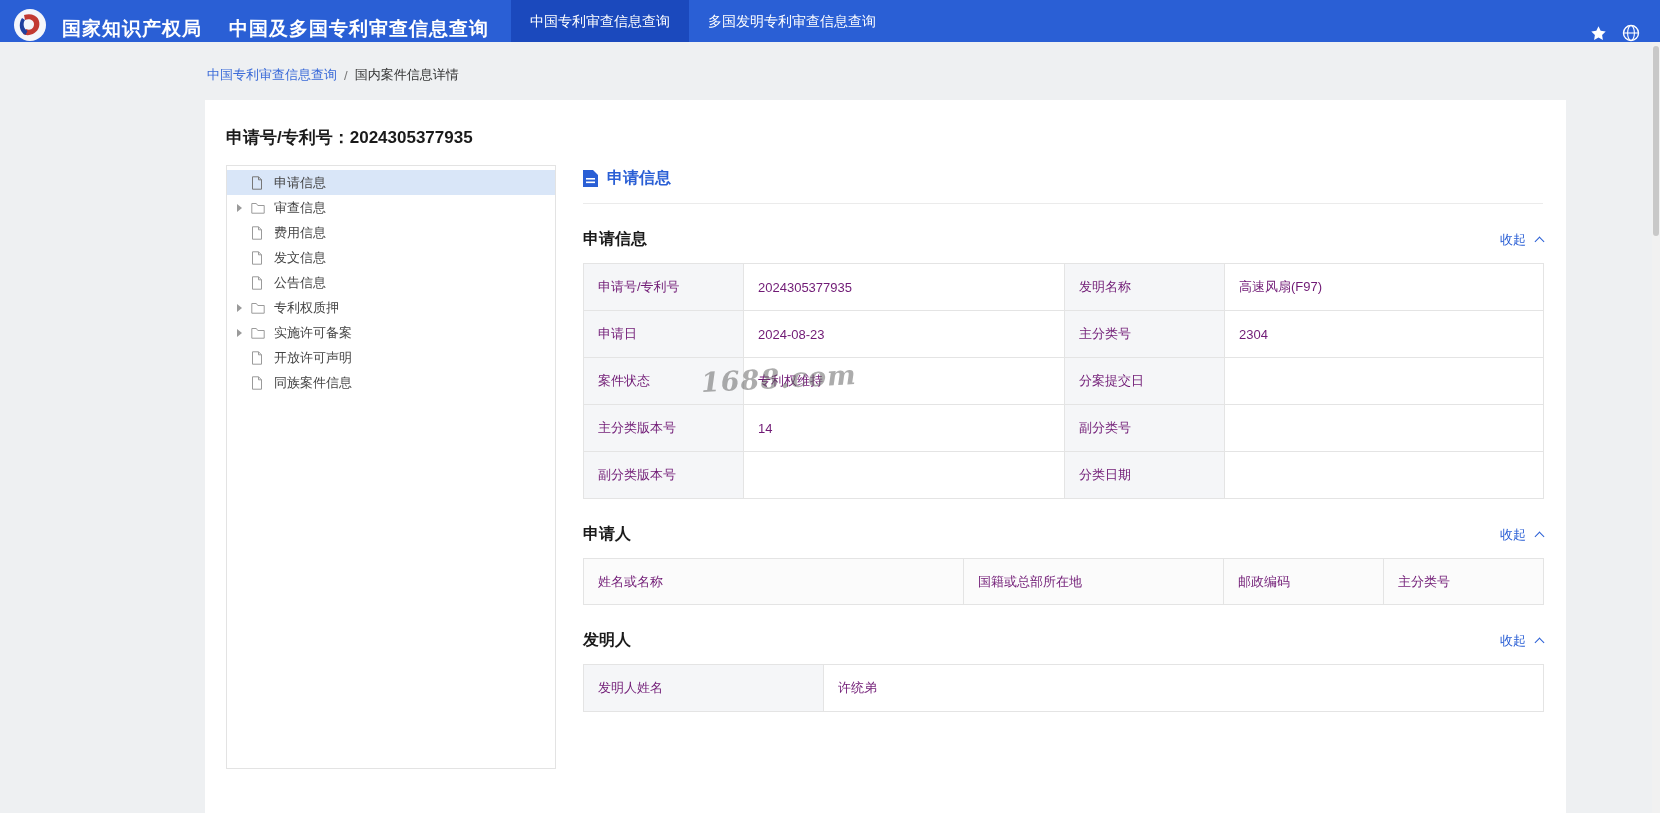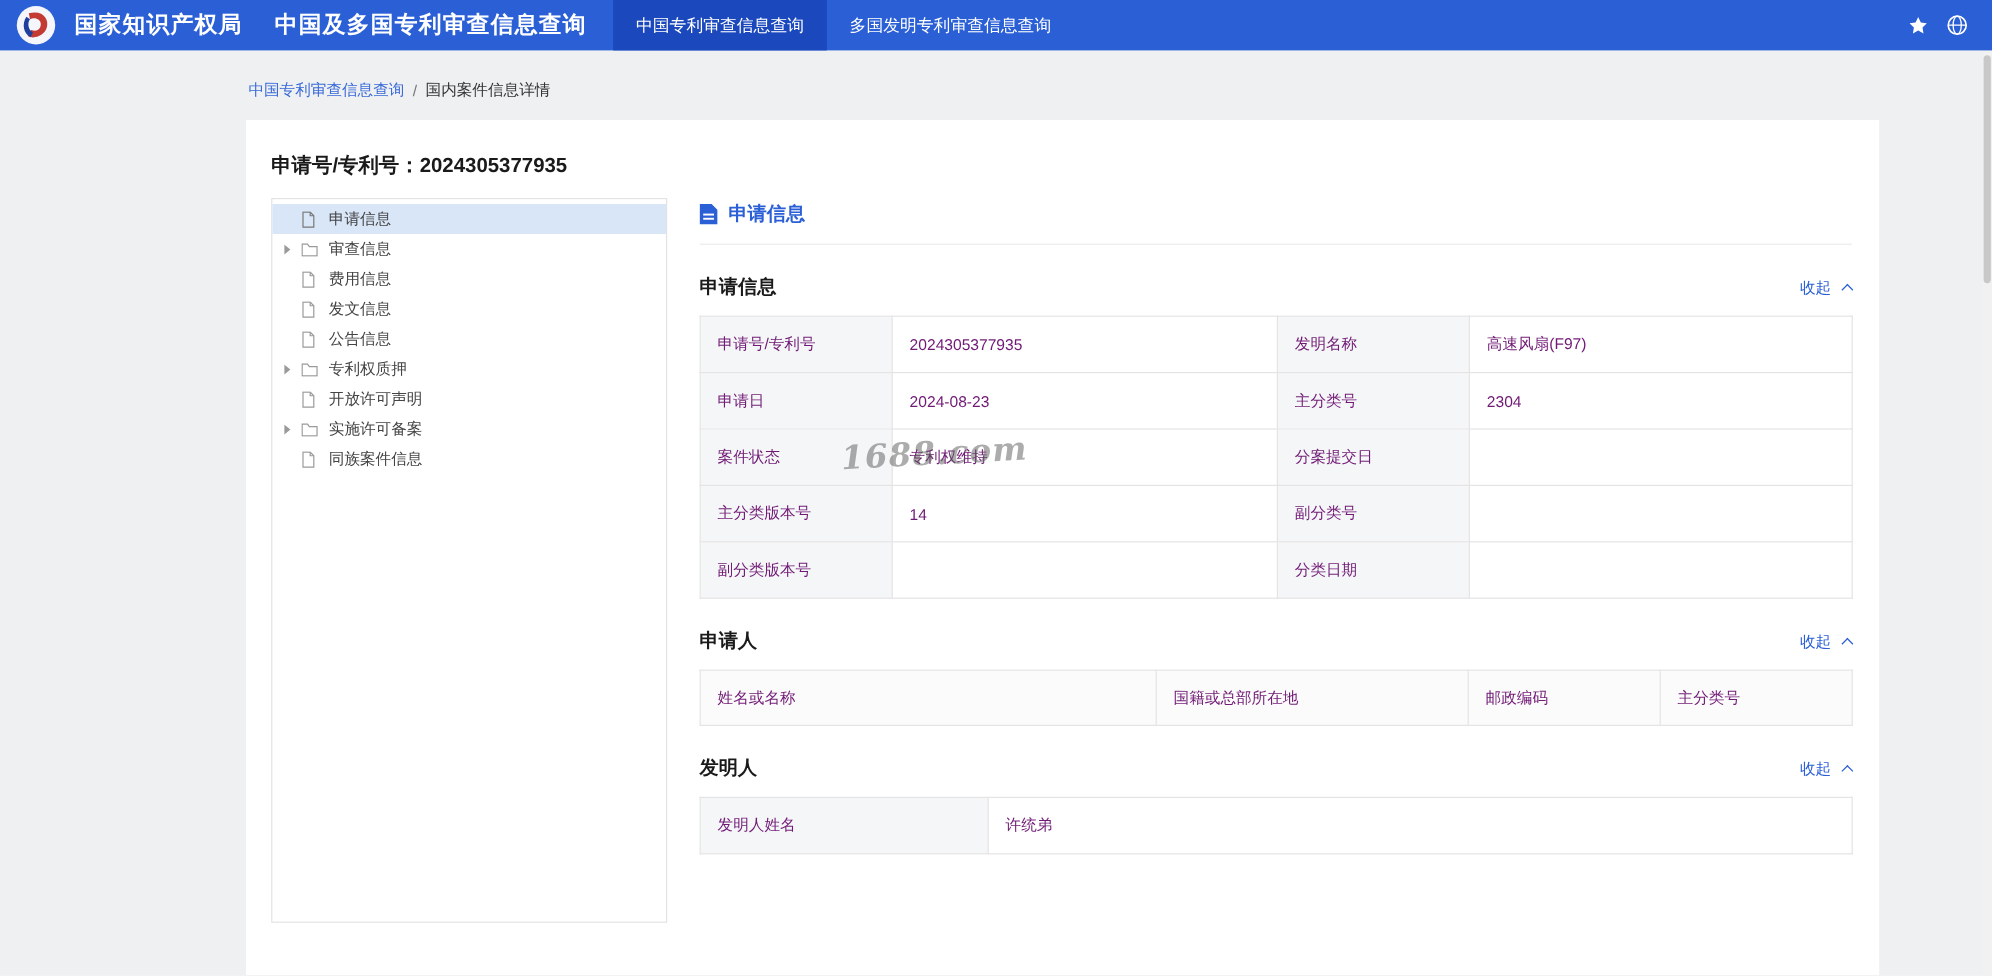--- a/index.html
+++ b/index.html
@@ -1,21 +1,21 @@
 <!DOCTYPE html>
 <html><head>
 <meta charset="utf-8">
 <style>
   * { margin:0; padding:0; box-sizing:border-box; }
   html,body { background:#eef0f2; }
   body { font-family:"Liberation Sans","DejaVu Sans",sans-serif; color:#333; }
   .viewport { position:relative; width:1660px; height:813px; overflow:hidden; background:#eef0f2; }
 
   
-  .topbar { position:absolute; top:0; left:0; width:100%; height:42px; background:#2a5fd5; display:flex; align-items:center; color:#fff; z-index:5; }
+  .topbar { position:absolute; top:0; left:0; width:100%; height:42px; background:#2a5fd5; display:flex; align-items:flex-end; color:#fff; z-index:5; }
   .logo { width:34px; height:34px; margin-left:13px; flex:none; display:flex; }
   .org { font-size:19px; font-weight:bold; margin-left:15px; letter-spacing:1px; white-space:nowrap; }
   .apptitle { font-size:19px; font-weight:bold; margin-left:27px; letter-spacing:1px; white-space:nowrap; }
   .tabs { display:flex; height:42px; margin-left:22px; }
   .tab { height:42px; line-height:42px; padding:0 19px; font-size:14px; cursor:pointer; white-space:nowrap; }
   .tab.active { background:#1b49bd; }
   .topbar-right { margin-left:auto; display:flex; align-items:center; gap:15px; margin-right:20px; }
   .tb-icon { display:flex; cursor:pointer; }
 
   
@@ -171,40 +171,40 @@
             </span>
           <span class="ticon">
               <svg width="14" height="12" viewBox="0 0 14 12">
                 <path d="M.8 1.5h4.5l1.5 2h6.4v7.7H.8z" fill="none" stroke="#9a9a9a"></path>
               </svg>
             </span>
           <span class="tlabel">专利权质押</span>
         </div>
 
         <div class="tree-item">
-          <span class="caret-slot"></span>
-          <span class="ticon">
-              <svg width="12" height="14" viewBox="0 0 12 14">
-                <path d="M1.5 .8h6l3 3v9.4h-9z" fill="none" stroke="#9a9a9a"></path>
-                <path d="M7.5 .8v3h3" fill="none" stroke="#9a9a9a"></path>
-              </svg>
-            </span>
-          <span class="tlabel">开放许可声明</span>
-        </div>
-
-        <div class="tree-item">
           <span class="caret-slot">
               <span class="tri"></span>
             </span>
           <span class="ticon">
               <svg width="14" height="12" viewBox="0 0 14 12">
                 <path d="M.8 1.5h4.5l1.5 2h6.4v7.7H.8z" fill="none" stroke="#9a9a9a"></path>
               </svg>
             </span>
           <span class="tlabel">实施许可备案</span>
+        </div>
+
+        <div class="tree-item">
+          <span class="caret-slot"></span>
+          <span class="ticon">
+              <svg width="12" height="14" viewBox="0 0 12 14">
+                <path d="M1.5 .8h6l3 3v9.4h-9z" fill="none" stroke="#9a9a9a"></path>
+                <path d="M7.5 .8v3h3" fill="none" stroke="#9a9a9a"></path>
+              </svg>
+            </span>
+          <span class="tlabel">开放许可声明</span>
         </div>
 
         <div class="tree-item">
           <span class="caret-slot"></span>
           <span class="ticon">
               <svg width="12" height="14" viewBox="0 0 12 14">
                 <path d="M1.5 .8h6l3 3v9.4h-9z" fill="none" stroke="#9a9a9a"></path>
                 <path d="M7.5 .8v3h3" fill="none" stroke="#9a9a9a"></path>
               </svg>
             </span>

